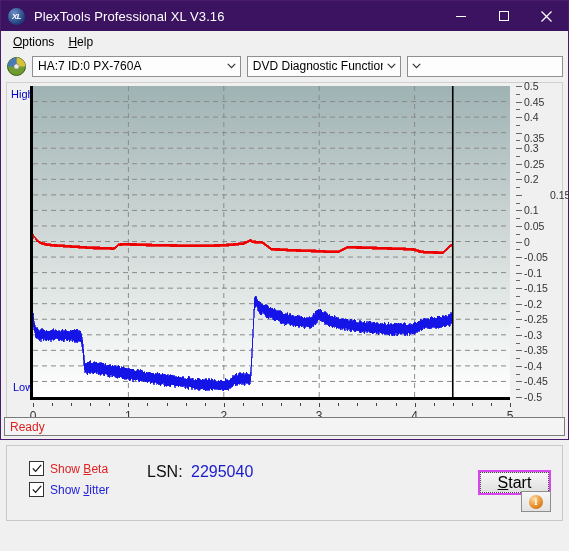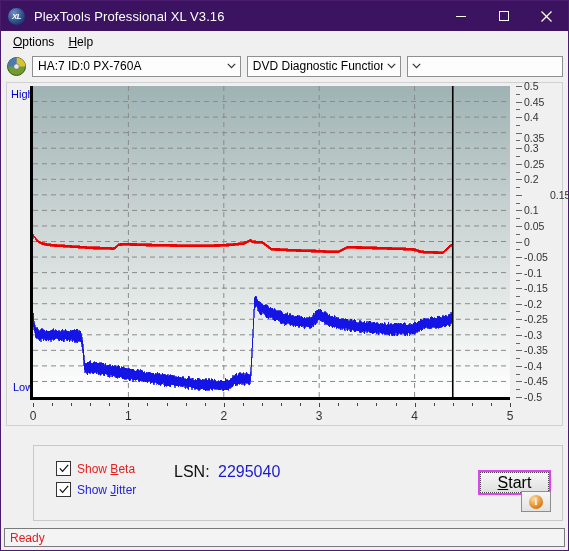--- a/index.html
+++ b/index.html
@@ -3,21 +3,21 @@
 <meta charset="utf-8">
 <style>
   html,body{margin:0;padding:0;}
   body{
     width:569px;height:551px;overflow:hidden;
     font-family:"Liberation Sans", sans-serif;
     background:#f0f0f0;
     -webkit-font-smoothing:antialiased;
   }
   .window{
-    position:relative;width:569px;height:551px;
+    position:relative;width:569px;height:440px;
     background:#f0f0f0;
     border:1px solid #4b1b6e;
     box-sizing:border-box;
   }
   
   .titlebar{
     height:30px;background:#3c1361;display:flex;align-items:center;
     padding:0 0 0 7px;box-sizing:border-box;position:relative;
   }
   .app-icon{
@@ -94,21 +94,21 @@
     position:absolute;left:0px;width:6px;height:1px;background:#666;
   }
   .xticks{position:absolute;left:0;top:320px;width:509px;height:20px;}
   .xtick{
     position:absolute;font-size:12px;color:#333;transform:translateX(-50%);
   }
   .xtickmark{position:absolute;top:0;width:1px;height:4px;background:#444;}
   
   .bottom-panel{
     position:absolute;left:5px;right:5px;top:444px;height:76px;
-    background:#f0f0f0;border:1px solid #c8c8c8;box-sizing:border-box;margin-left:27px;
+    background:#f0f0f0;border:1px solid #c8c8c8;box-sizing:border-box;
   }
   .chk-row{position:absolute;left:22px;display:flex;align-items:center;gap:6px;}
   .chk-beta{top:15px;}
   .chk-jitter{top:36px;}
   .checkbox{
     width:13px;height:13px;border:1px solid #333;background:#fff;
     display:flex;align-items:center;justify-content:center;flex:0 0 auto;
   }
   .checkbox svg{display:block;}
   .chk-label{font-size:12px;white-space:nowrap;}

